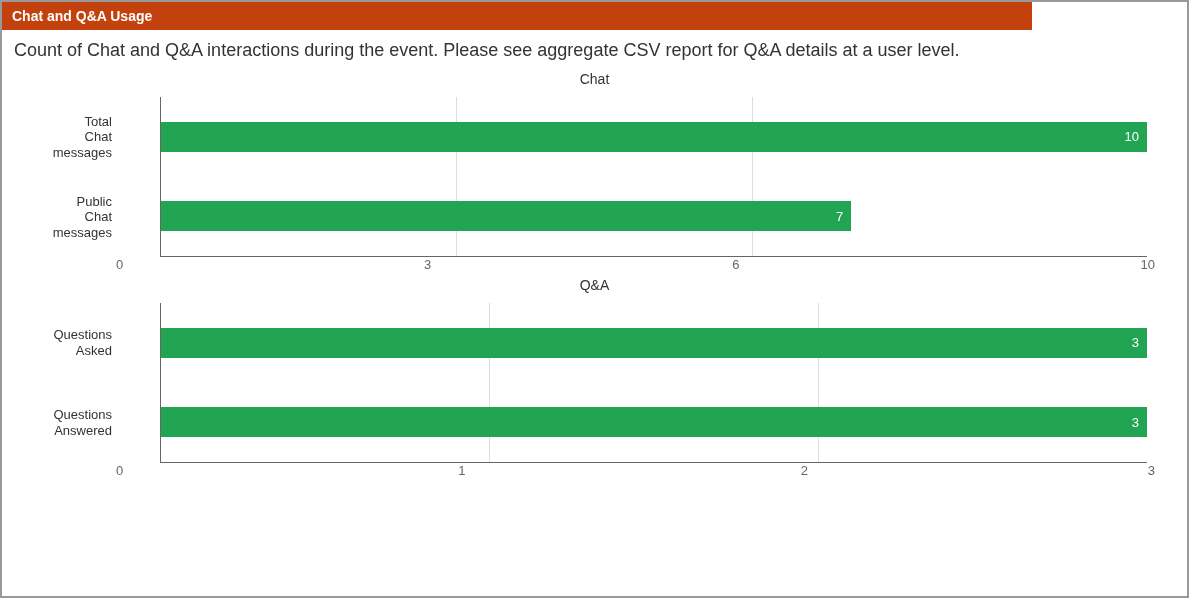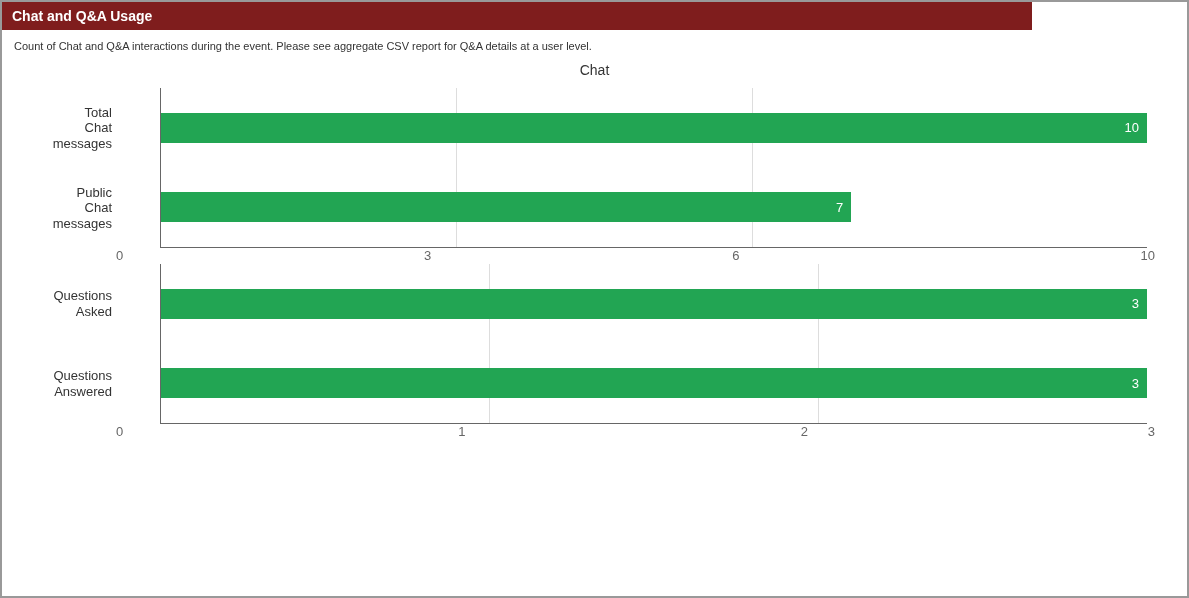--- a/index.html
+++ b/index.html
@@ -10,30 +10,30 @@
 }
 .outer {
   width: 1189px;
   height: 598px;
   box-sizing: border-box;
   border: 2px solid #999;
   background: #fff;
   overflow: hidden;
 }
 .hdr {
-  background: #7f1d1d;
+  background: #c2410c;
   color: #fff;
   font-weight: bold;
   font-size: 14px;
   padding: 6px 10px;
   width: 1030px;
   box-sizing: border-box;
 }
 .desc {
-  font-size: 11px;
+  font-size: 18px;
   color: #333;
   padding: 10px 12px 6px 12px;
 }
 .chart-title {
   text-align: center;
   font-size: 14px;
   color: #333;
   margin: 4px 0 10px 0;
 }
 .chart-wrap {
@@ -162,20 +162,21 @@
       <div class="xt" style="flex: 4 1 0%;">
         <span>6</span>
       </div>
       <div class="xt last" style="flex: 0 0 0px;">
         <span>10</span>
       </div>
     </div>
 
   <div class="spacer"></div>
 
+  <div class="chart-title">Q&amp;A</div>
   <div class="chart-wrap" style="height:160px;justify-content:center;">
     <div class="ylabels">
       <div class="yl">
         <span>Questions<br>Asked</span>
       </div>
       <div class="yl">
         <span>Questions<br>Answered</span>
       </div>
     </div>
     <div class="plot" id="plot1">

